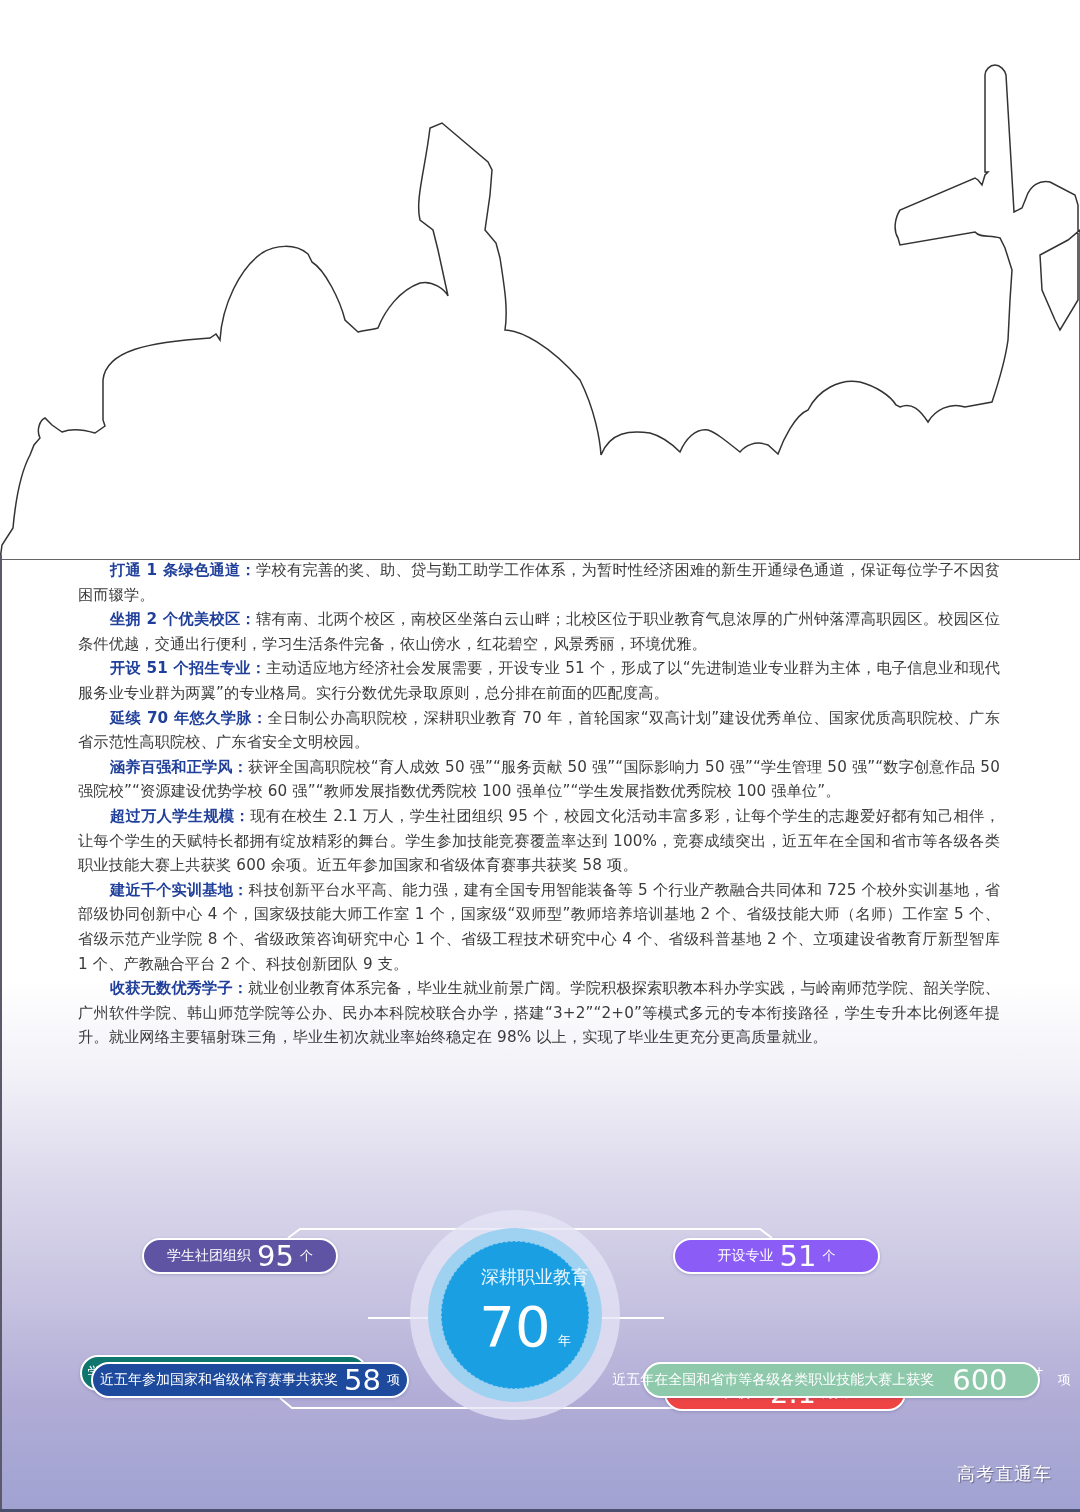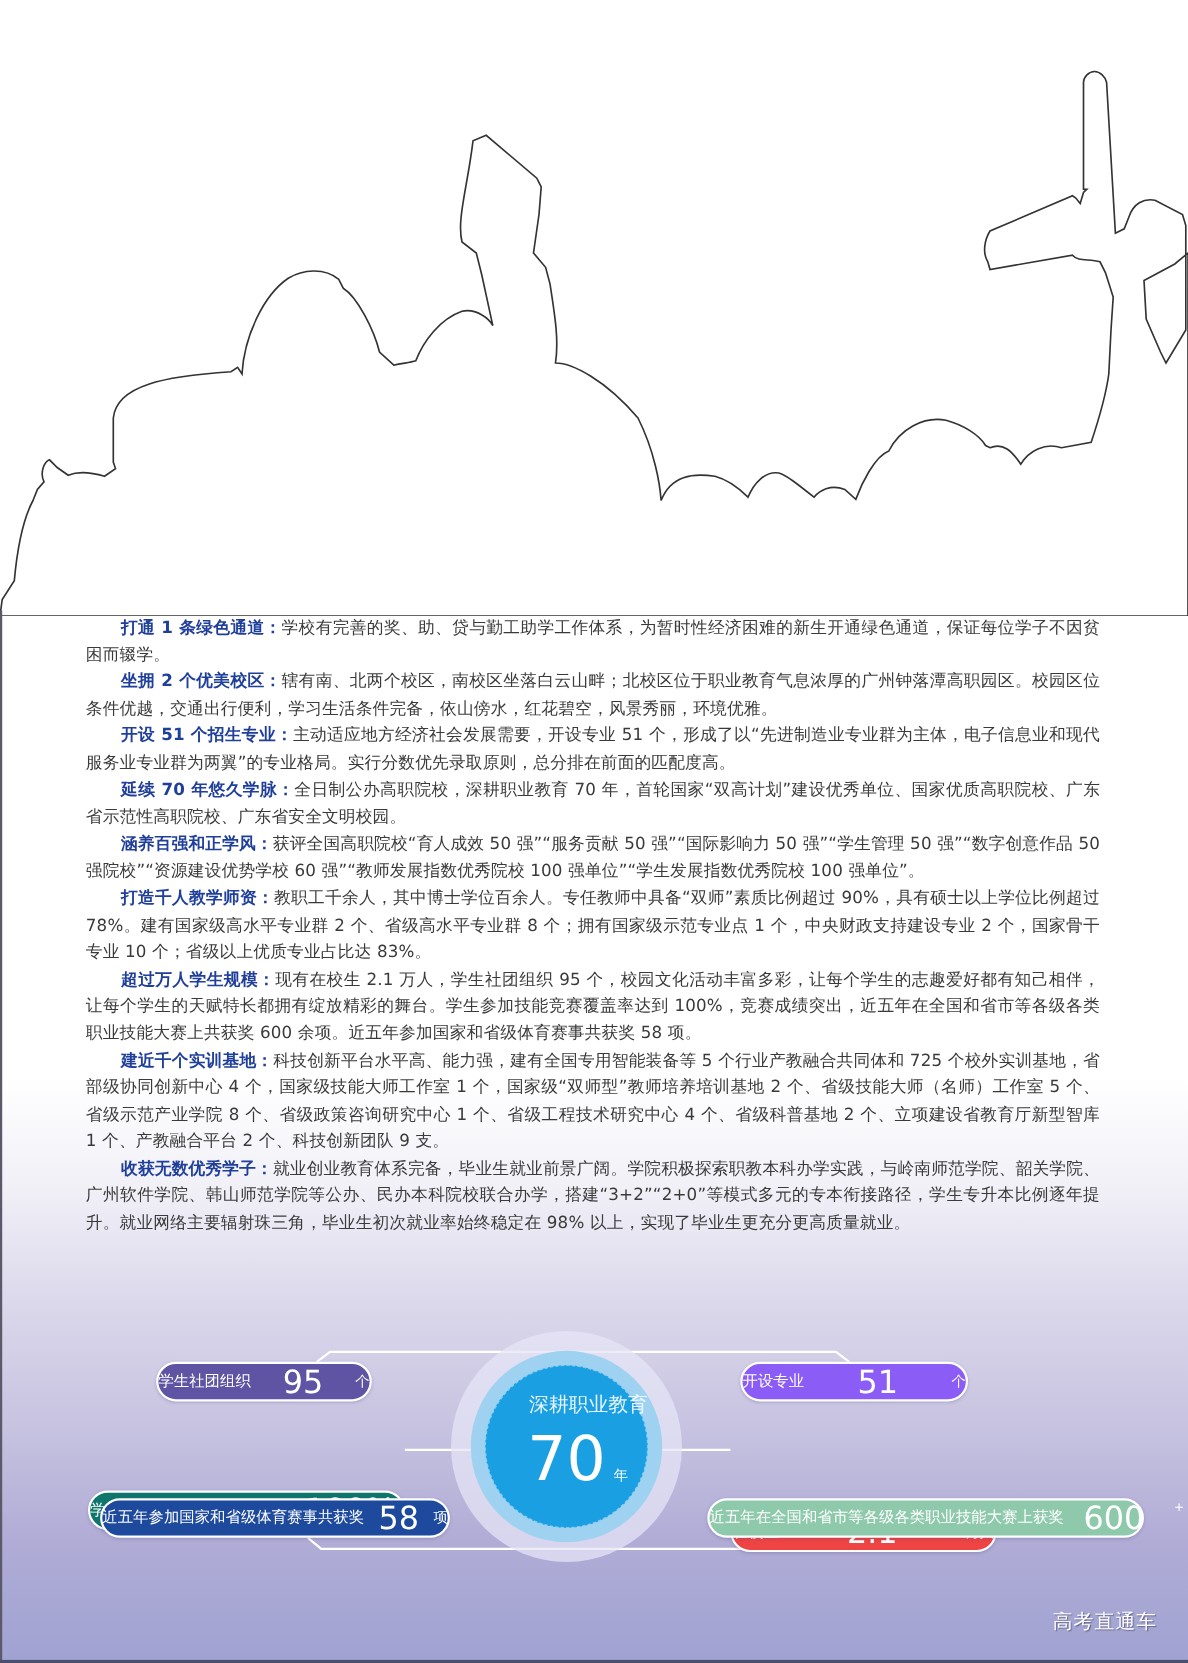--- a/index.html
+++ b/index.html
@@ -17,21 +17,21 @@
 
   .content { position: absolute; left: 78px; top: 558px; width: 922px; }
   .para {
     font-size: 15.2px; line-height: 24.6px; color: #3a3a3a;
     text-indent: 32px; margin: 0; letter-spacing: 0.15px; text-align: justify;
   }
   .para .lead { color: #1f3f9a; font-weight: bold; }
   .pill {
     position: absolute; height: 36px; border-radius: 18px;
     border: 2px solid #ffffff; box-sizing: border-box;
-    display: flex; align-items: center; justify-content: space-between;
+    display: flex; align-items: center; justify-content: center;
     color: #ffffff; white-space: nowrap;
     box-shadow: 0 1px 3px rgba(60,60,120,0.25);
   }
   .pill .lbl { font-size: 14px; }
   .pill .num { font-size: 29px; font-family: "DejaVu Sans", sans-serif; margin: 0 6px; line-height: 1; }
   .pill .unit { font-size: 13px; }
   .pill .sup { font-size: 11px; position: relative; top: -10px; margin-right: 2px; }
 
   .circle-outer {
     position: absolute; left: 410px; top: 1210px; width: 210px; height: 210px;
@@ -60,21 +60,20 @@
 </svg>
 
 <div class="left-rule"></div>
 
 <div class="content">
   <p class="para"><span class="lead">打通 1 条绿色通道：</span><span>学校有完善的奖、助、贷与勤工助学工作体系，为暂时性经济困难的新生开通绿色通道，保证每位学子不因贫困而辍学。</span></p>
   <p class="para"><span class="lead">坐拥 2 个优美校区：</span><span>辖有南、北两个校区，南校区坐落白云山畔；北校区位于职业教育气息浓厚的广州钟落潭高职园区。校园区位条件优越，交通出行便利，学习生活条件完备，依山傍水，红花碧空，风景秀丽，环境优雅。</span></p>
   <p class="para"><span class="lead">开设 51 个招生专业：</span><span>主动适应地方经济社会发展需要，开设专业 51 个，形成了以“先进制造业专业群为主体，电子信息业和现代服务业专业群为两翼”的专业格局。实行分数优先录取原则，总分排在前面的匹配度高。</span></p>
   <p class="para"><span class="lead">延续 70 年悠久学脉：</span><span>全日制公办高职院校，深耕职业教育 70 年，首轮国家“双高计划”建设优秀单位、国家优质高职院校、广东省示范性高职院校、广东省安全文明校园。</span></p>
   <p class="para"><span class="lead">涵养百强和正学风：</span><span>获评全国高职院校“育人成效 50 强”“服务贡献 50 强”“国际影响力 50 强”“学生管理 50 强”“数字创意作品 50 强院校”“资源建设优势学校 60 强”“教师发展指数优秀院校 100 强单位”“学生发展指数优秀院校 100 强单位”。</span></p>
-  <p class="para"><span class="lead">打造千人教学师资：</span><span>教职工千余人，其中博士学位百余人。专任教师中具备“双师”素质比例超过 90%，具有硕士以上学位比例超过 78%。建有国家级高水平专业群 2 个、省级高水平专业群 8 个；拥有国家级示范专业点 1 个，中央财政支持建设专业 2 个，国家骨干专业 10 个；省级以上优质专业占比达 83%。</span></p>
   <p class="para"><span class="lead">超过万人学生规模：</span><span>现有在校生 2.1 万人，学生社团组织 95 个，校园文化活动丰富多彩，让每个学生的志趣爱好都有知己相伴，让每个学生的天赋特长都拥有绽放精彩的舞台。学生参加技能竞赛覆盖率达到 100%，竞赛成绩突出，近五年在全国和省市等各级各类职业技能大赛上共获奖 600 余项。近五年参加国家和省级体育赛事共获奖 58 项。</span></p>
   <p class="para"><span class="lead">建近千个实训基地：</span><span>科技创新平台水平高、能力强，建有全国专用智能装备等 5 个行业产教融合共同体和 725 个校外实训基地，省部级协同创新中心 4 个，国家级技能大师工作室 1 个，国家级“双师型”教师培养培训基地 2 个、省级技能大师（名师）工作室 5 个、省级示范产业学院 8 个、省级政策咨询研究中心 1 个、省级工程技术研究中心 4 个、省级科普基地 2 个、立项建设省教育厅新型智库 1 个、产教融合平台 2 个、科技创新团队 9 支。</span></p>
   <p class="para"><span class="lead">收获无数优秀学子：</span><span>就业创业教育体系完备，毕业生就业前景广阔。学院积极探索职教本科办学实践，与岭南师范学院、韶关学院、广州软件学院、韩山师范学院等公办、民办本科院校联合办学，搭建“3+2”“2+0”等模式多元的专本衔接路径，学生专升本比例逐年提升。就业网络主要辐射珠三角，毕业生初次就业率始终稳定在 98% 以上，实现了毕业生更充分更高质量就业。</span></p>
 </div>
 
 <div>
   <svg style="position:absolute;left:0;top:0;width:1080px;height:1512px;pointer-events:none">
     <polyline points="288,1238 300,1229 760,1229 772,1238" fill="none" stroke="#ffffff" stroke-width="2"></polyline>
     <line x1="368" y1="1318" x2="428" y2="1318" stroke="#ffffff" stroke-width="2"></line>
     <line x1="602" y1="1318" x2="664" y2="1318" stroke="#ffffff" stroke-width="2"></line>

